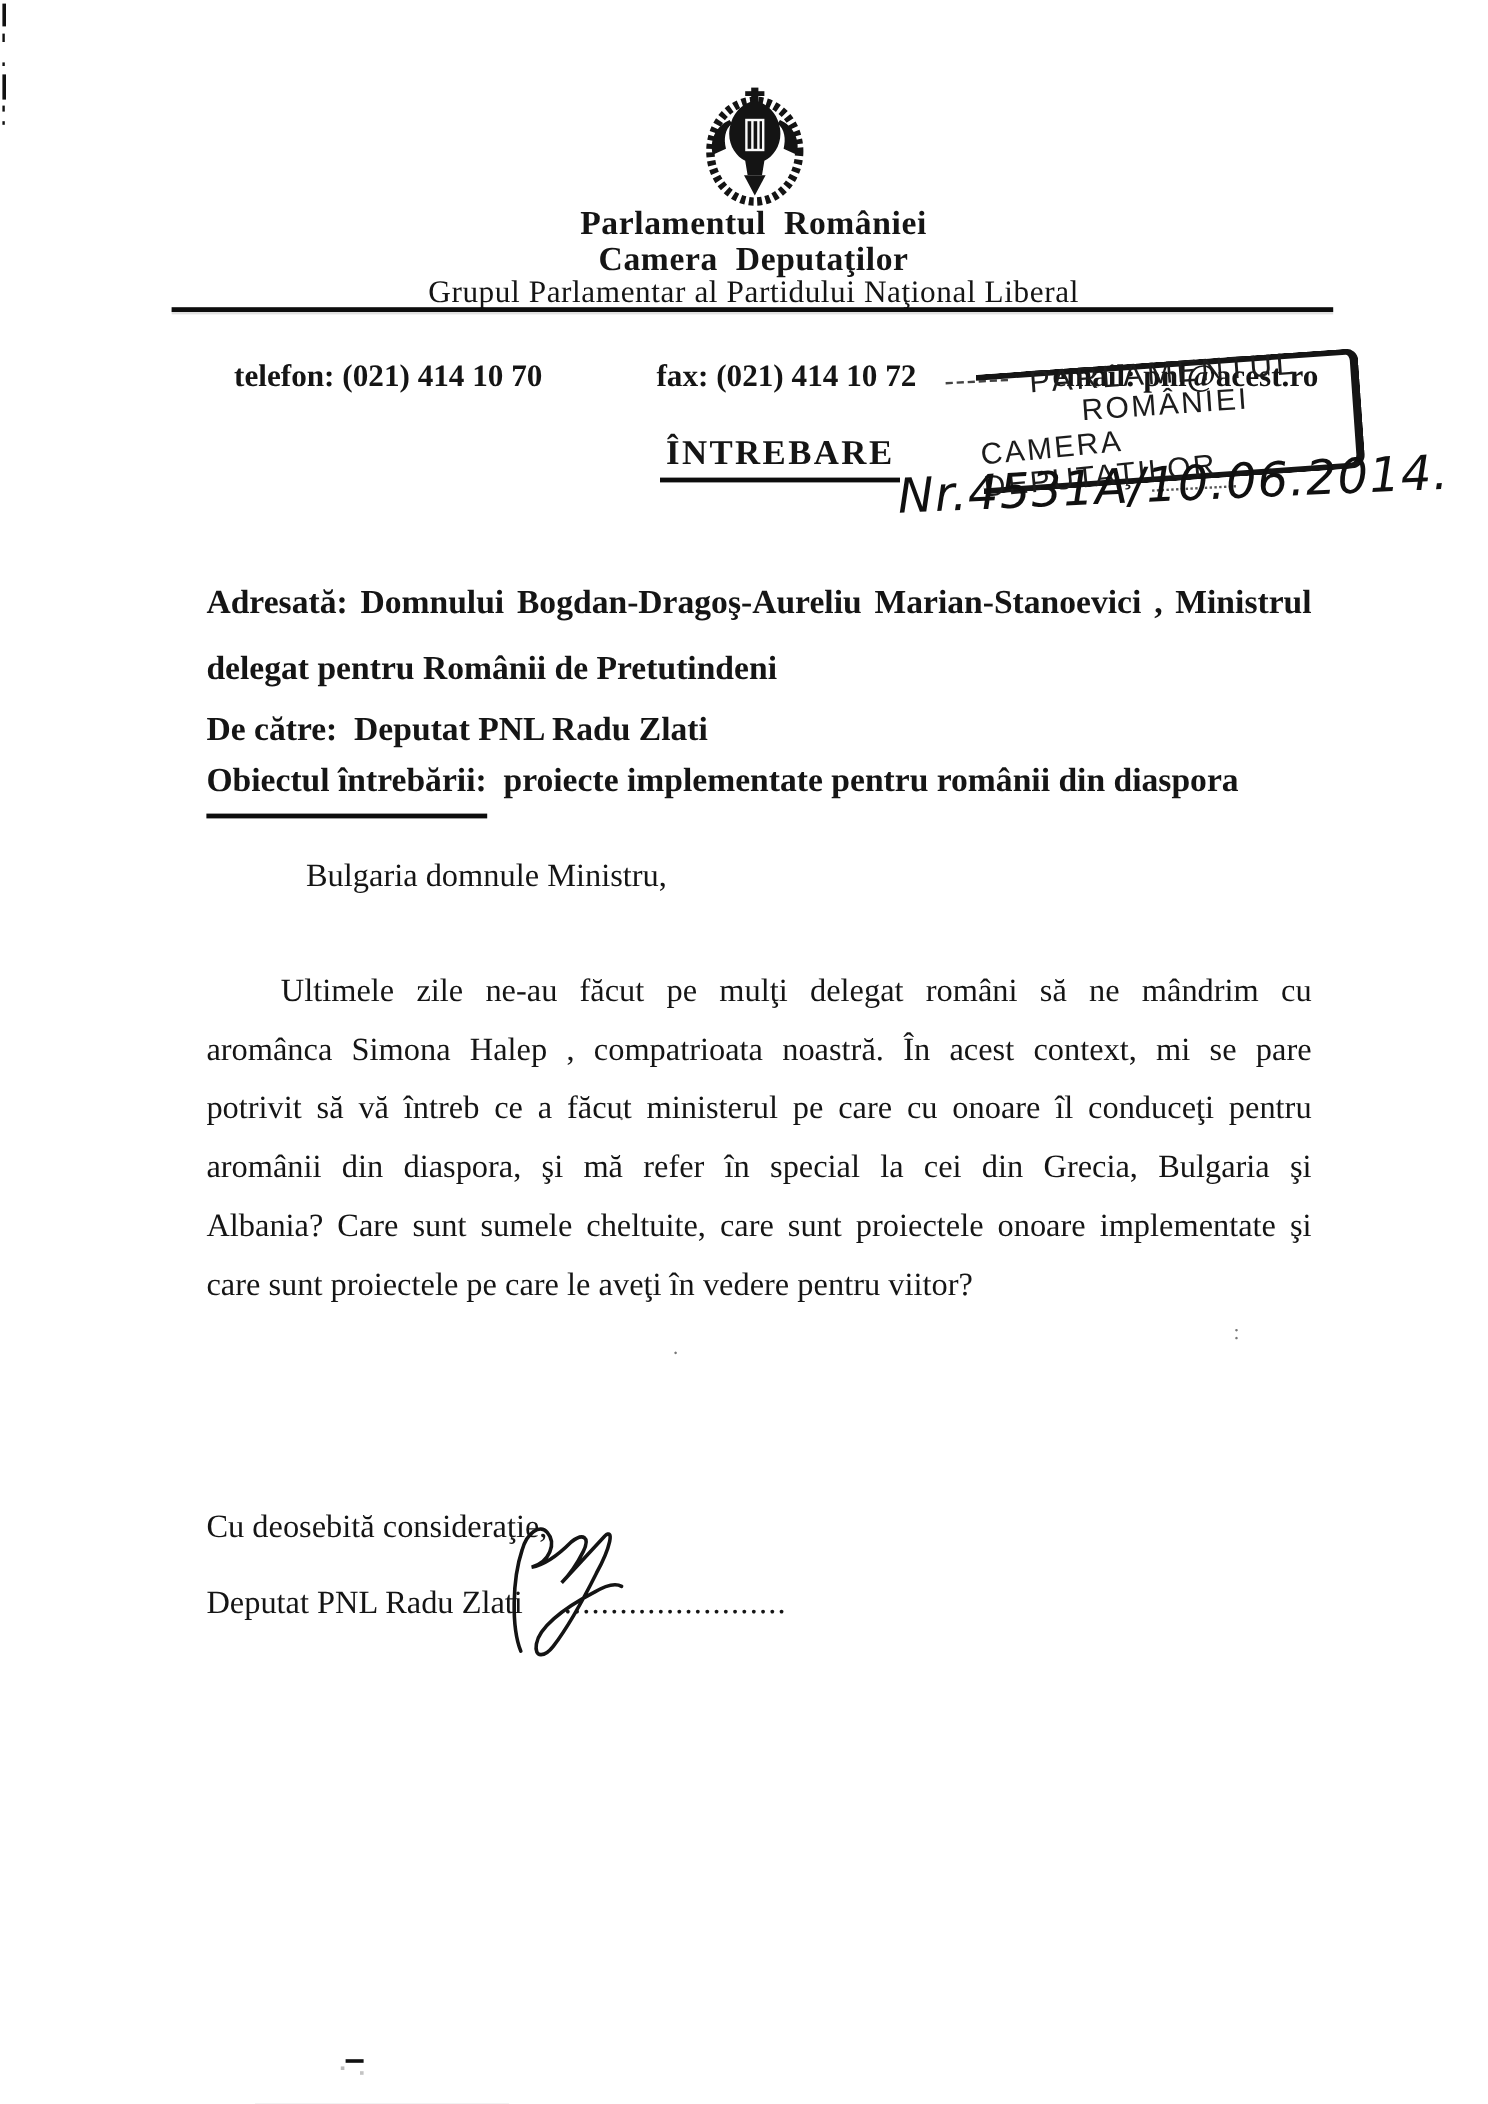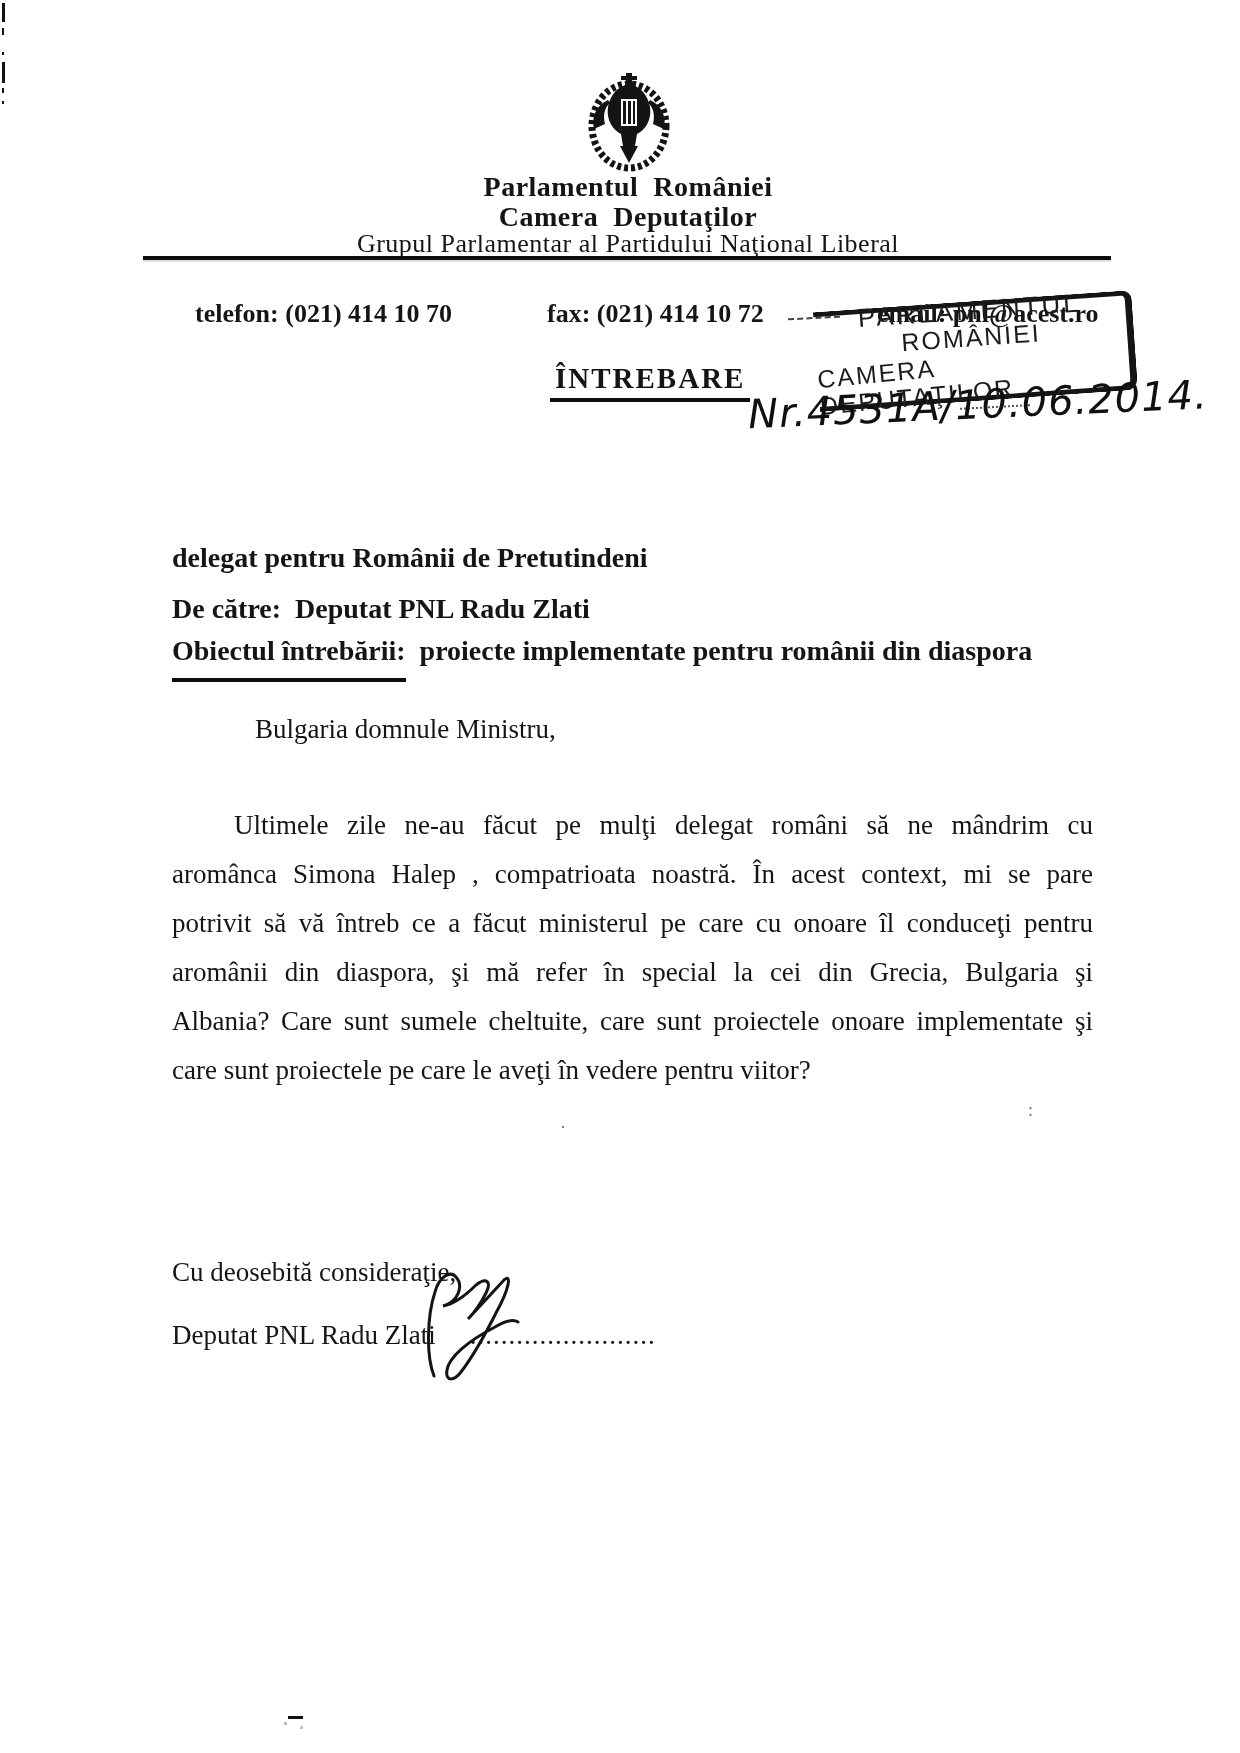--- a/index.html
+++ b/index.html
@@ -112,20 +112,21 @@
     <div class="s1">PARLAMENTUL</div>
     <div class="s2">ROMÂNIEI</div>
     <div class="s3">CAMERA DEPUTAŢILOR</div>
   </div>
   <div id="stamp-tail" class="abs"></div>
 
   <div id="doc-title" class="abs">ÎNTREBARE</div>
 
   <div id="regnr" class="abs pre">Nr.4531A/10.06.2014.</div>
 
+  <div id="addr1" class="abs addr stretch">Adresată: Domnului Bogdan-Dragoş-Aureliu Marian-Stanoevici , Ministrul</div>
   <div id="addr2" class="abs addr">delegat pentru Românii de Pretutindeni</div>
   <div id="addr3" class="abs addr pre">De către:  Deputat PNL Radu Zlati</div>
   <div id="subject" class="abs addr">
     <span class="lbl">Obiectul întrebării:</span><span>proiecte implementate pentru românii din diaspora</span>
   </div>
 
   <div id="salutation" class="abs">Bulgaria domnule Ministru,</div>
 
   <div id="body" class="abs">
     <div class="bl first stretch">Ultimele zile ne-au făcut pe mulţi delegat români să ne mândrim cu</div>

